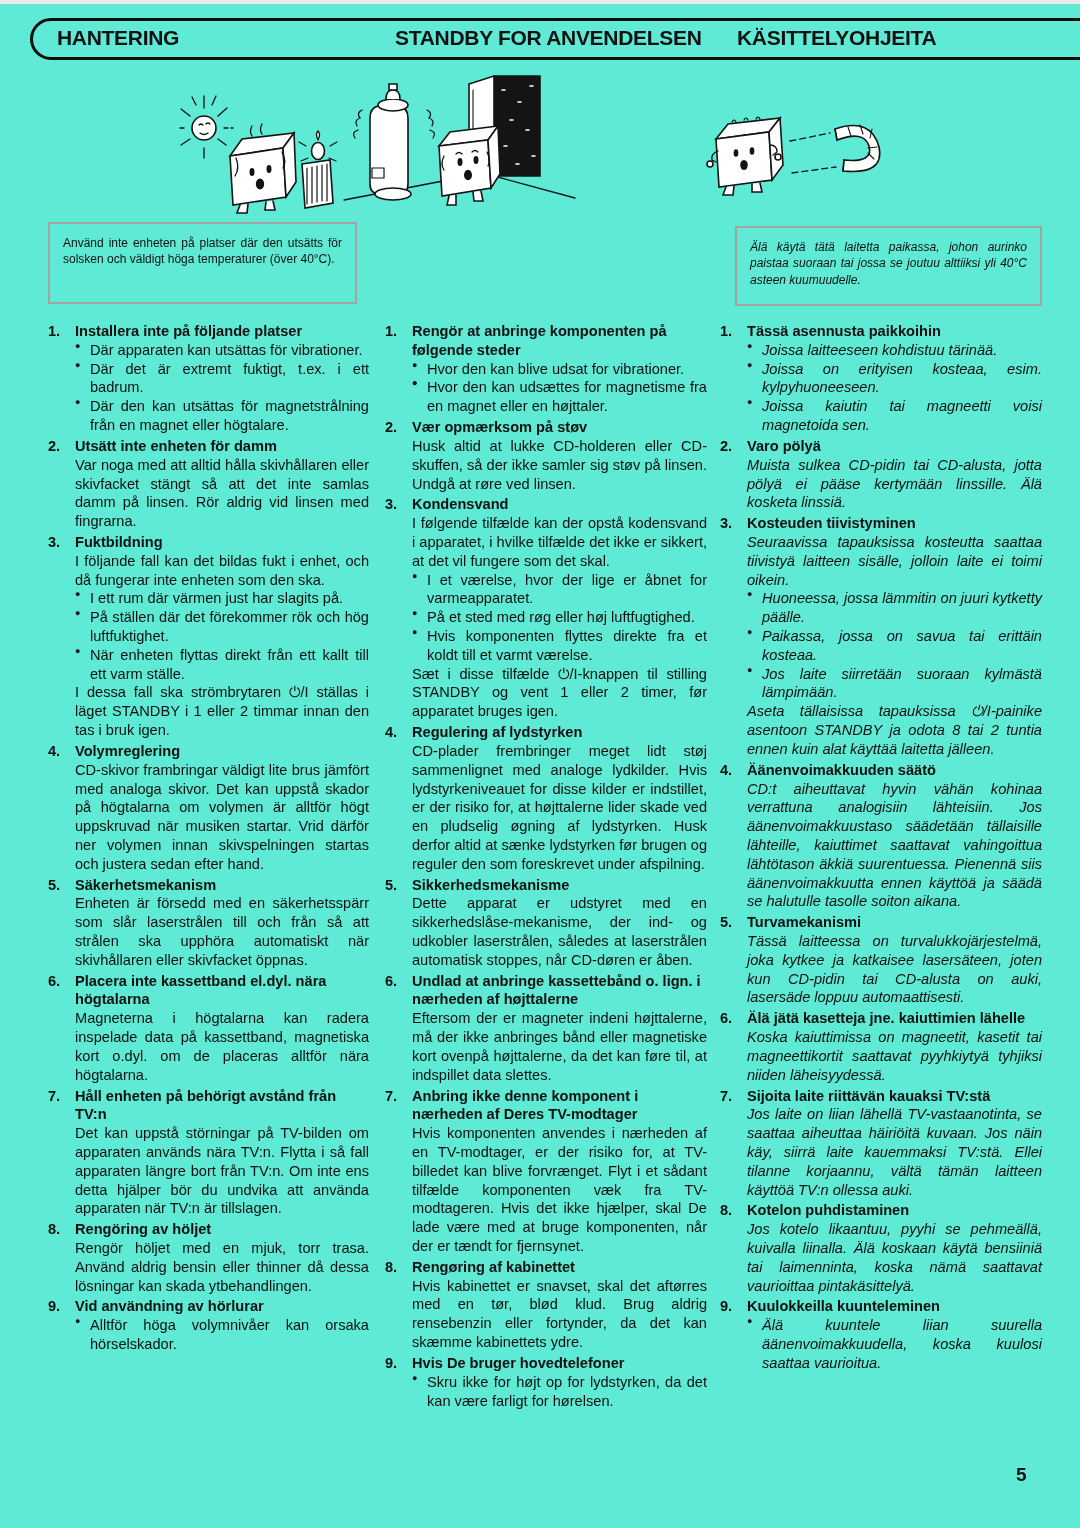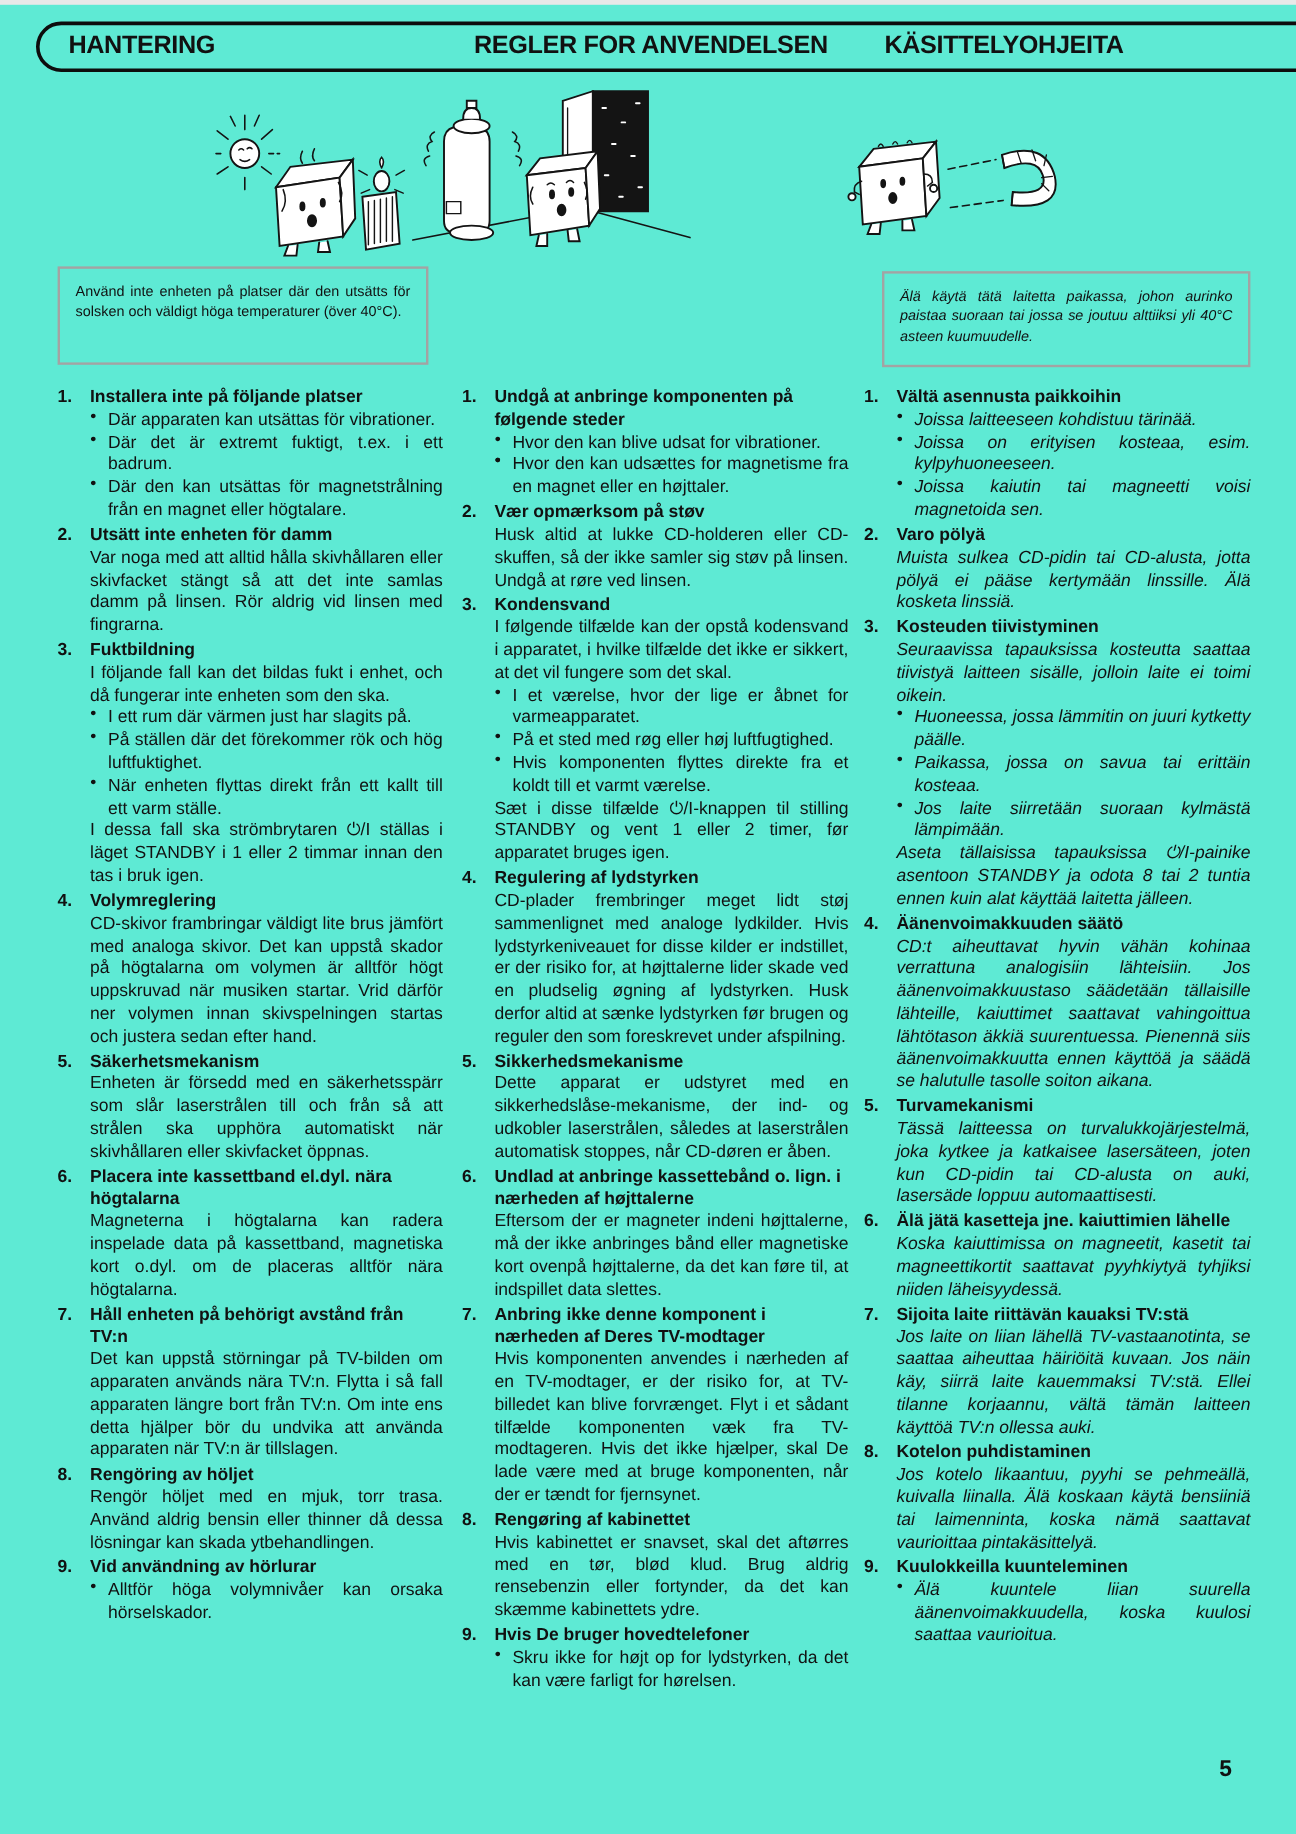--- a/index.html
+++ b/index.html
@@ -48,21 +48,21 @@
   .pageno{position:absolute; left:1016px; top:1460px; font-size:19px; font-weight:bold;}
   svg{display:block;}
 </style>
 </head>
 <body>
 
 <div class="page">
 
   <div class="header-band"></div>
   <div class="band-title t0">HANTERING</div>
-  <div class="band-title t1">REGLER FOR ANVENDELSEN</div>
+  <div class="band-title t1">STANDBY FOR ANVENDELSEN</div>
   <div class="band-title t2">KÄSITTELYOHJEITA</div>
 
   <div class="illus i0">
     <svg width="165" height="140" viewBox="0 0 165 140" fill="none" stroke="#141414" stroke-width="1.6" stroke-linecap="round">
       <circle cx="26" cy="44" r="12" fill="#fff"></circle>
       <path d="M21 41 q2 -2 4 0 M28 40 q2 -2 4 0 M22 49 q4 3 8 0" stroke-width="1.3"></path>
       <g stroke-width="1.3">
         <path d="M26 24 v-12 M26 64 v10 M12 32 l-9 -7 M40 32 l9 -8 M12 55 l-9 6 M40 55 l8 6"></path>
         <path d="M6 44 h-8 M46 44 h9" stroke-dasharray="4 3"></path>
         <path d="M18 21 l-4 -8 M34 21 l4 -9"></path>
@@ -206,21 +206,21 @@
         <div class="body">
           <div class="title">Vid användning av hörlurar</div>
           <div class="bullet"><span class="dot">●</span><span>Alltför höga volymnivåer kan orsaka hörselskador.</span></div>
         </div>
       </div>
     </div>
   <div class="col c1">
       <div class="item">
         <div class="num">1.</div>
         <div class="body">
-          <div class="title">Undgå at anbringe komponenten på følgende steder</div>
+          <div class="title">Rengör at anbringe komponenten på følgende steder</div>
           <div class="bullet"><span class="dot">●</span><span>Hvor den kan blive udsat for vibrationer.</span></div>
           <div class="bullet"><span class="dot">●</span></div>
           <div class="bullet"><span class="dot">●</span><span>Hvor den kan udsættes for magnetisme fra en magnet eller en højttaler.</span></div>
         </div>
       </div>
       <div class="item">
         <div class="num">2.</div>
         <div class="body">
           <div class="title">Vær opmærksom på støv</div>
           <div class="para">Husk altid at lukke CD-holderen eller CD-skuffen, så der ikke samler sig støv på linsen. Undgå at røre ved linsen.</div>
@@ -277,21 +277,21 @@
         <div class="body">
           <div class="title">Hvis De bruger hovedtelefoner</div>
           <div class="bullet"><span class="dot">●</span><span>Skru ikke for højt op for lydstyrken, da det kan være farligt for hørelsen.</span></div>
         </div>
       </div>
     </div>
   <div class="col c2">
       <div class="item">
         <div class="num">1.</div>
         <div class="body">
-          <div class="title">Vältä asennusta paikkoihin</div>
+          <div class="title">Tässä asennusta paikkoihin</div>
           <div class="bullet"><span class="dot">●</span><span>Joissa laitteeseen kohdistuu tärinää.</span></div>
           <div class="bullet"><span class="dot">●</span><span>Joissa on erityisen kosteaa, esim. kylpyhuoneeseen.</span></div>
           <div class="bullet"><span class="dot">●</span><span>Joissa kaiutin tai magneetti voisi magnetoida sen.</span></div>
         </div>
       </div>
       <div class="item">
         <div class="num">2.</div>
         <div class="body">
           <div class="title">Varo pölyä</div>
           <div class="para">Muista sulkea CD-pidin tai CD-alusta, jotta pölyä ei pääse kertymään linssille. Älä kosketa linssiä.</div>

